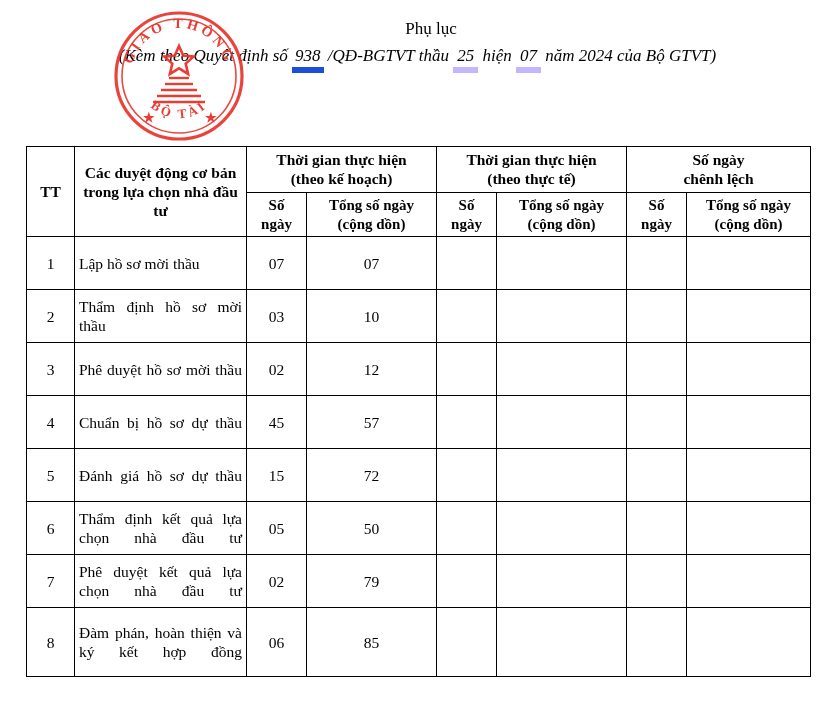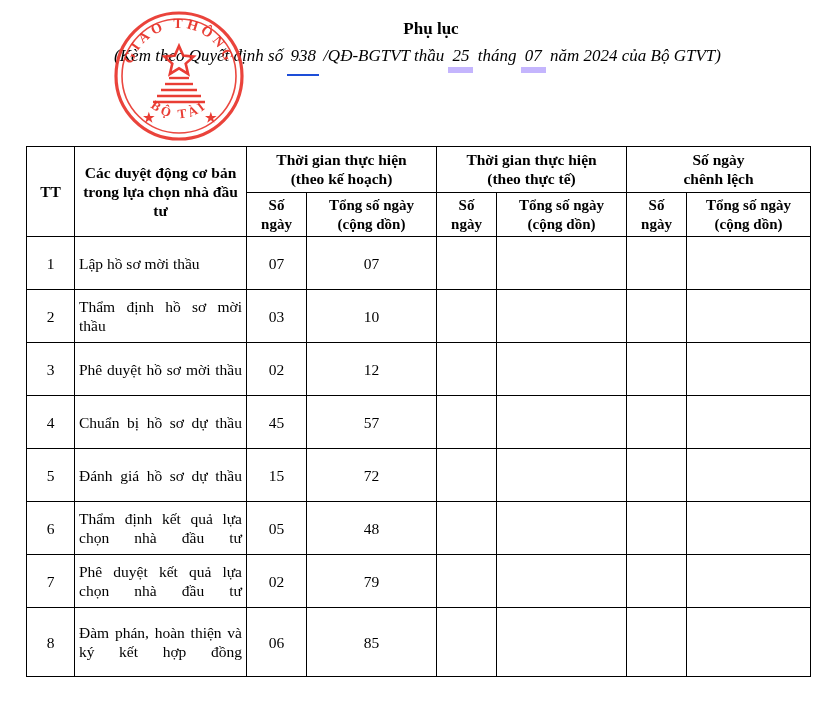--- a/index.html
+++ b/index.html
@@ -22,21 +22,21 @@
     height: 708px;
   }
 
   
   .header {
     text-align: center;
     padding-top: 18px;
   }
   .header .appendix {
     font-size: 17px;
-    font-weight: bold;
+    font-weight: normal;
     line-height: 1.25;
     padding-left: 27px;
   }
   .header .main-title {
     font-size: 19px;
     font-weight: bold;
     line-height: 1.3;
     letter-spacing: 0.1px;
     margin-top: 2px;
   }
@@ -48,22 +48,22 @@
     white-space: nowrap;
   }
   .subline .ul {
     display: inline-block;
     border-bottom: 6px solid #c4b5fd;
     padding: 0 4px 1px 4px;
     line-height: 1.1;
   }
   .subline .ul2 {
     display: inline-block;
-    border-bottom: 2px solid #1d4ed8;
-    padding: 0 3px 8px 3px;
+    border-bottom: 6px solid #1d4ed8;
+    padding: 0 3px 1px 3px;
     line-height: 1.1;
   }
 
   
   .seal {
     position: absolute;
     left: 113px;
     top: 10px;
     width: 132px;
     height: 132px;
@@ -132,21 +132,21 @@
 
   <div class="header">
     <div class="appendix">Phụ lục</div>
   </div>
 
   <div class="subline">
     <span>(Kèm theo Quyết định số</span>
     <span class="ul2">938</span>
     <span>/QĐ-BGTVT thầu</span>
     <span class="ul">25</span>
-    <span>tháng</span>
+    <span>hiện</span>
     <span class="ul">07</span>
     <span>năm</span>
     <span>2024</span>
     <span>của Bộ GTVT)</span>
   </div>
 
   <div class="seal">
     <svg width="132" height="132" viewBox="0 0 132 132" xmlns="http://www.w3.org/2000/svg">
       <defs>
         <path id="arcTop" d="M 18,66 A 48,48 0 0 1 114,66" fill="none"></path>
@@ -277,21 +277,21 @@
           <td class="num">72</td>
           <td class="blank"></td>
           <td class="blank"></td>
           <td class="blank"></td>
           <td class="blank"></td>
         </tr>
         <tr class="row">
           <td class="tt">6</td>
           <td class="act">Thẩm định kết quả lựa chọn nhà đầu tư</td>
           <td class="num">05</td>
-          <td class="num">48</td>
+          <td class="num">50</td>
           <td class="blank"></td>
           <td class="blank"></td>
           <td class="blank"></td>
           <td class="blank"></td>
         </tr>
         <tr class="row">
           <td class="tt">7</td>
           <td class="act">Phê duyệt kết quả lựa chọn nhà đầu tư</td>
           <td class="num">02</td>
           <td class="num">79</td>

